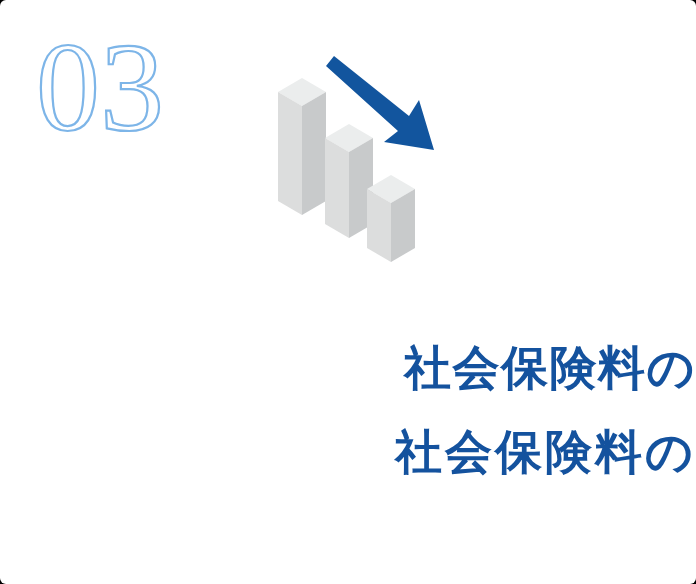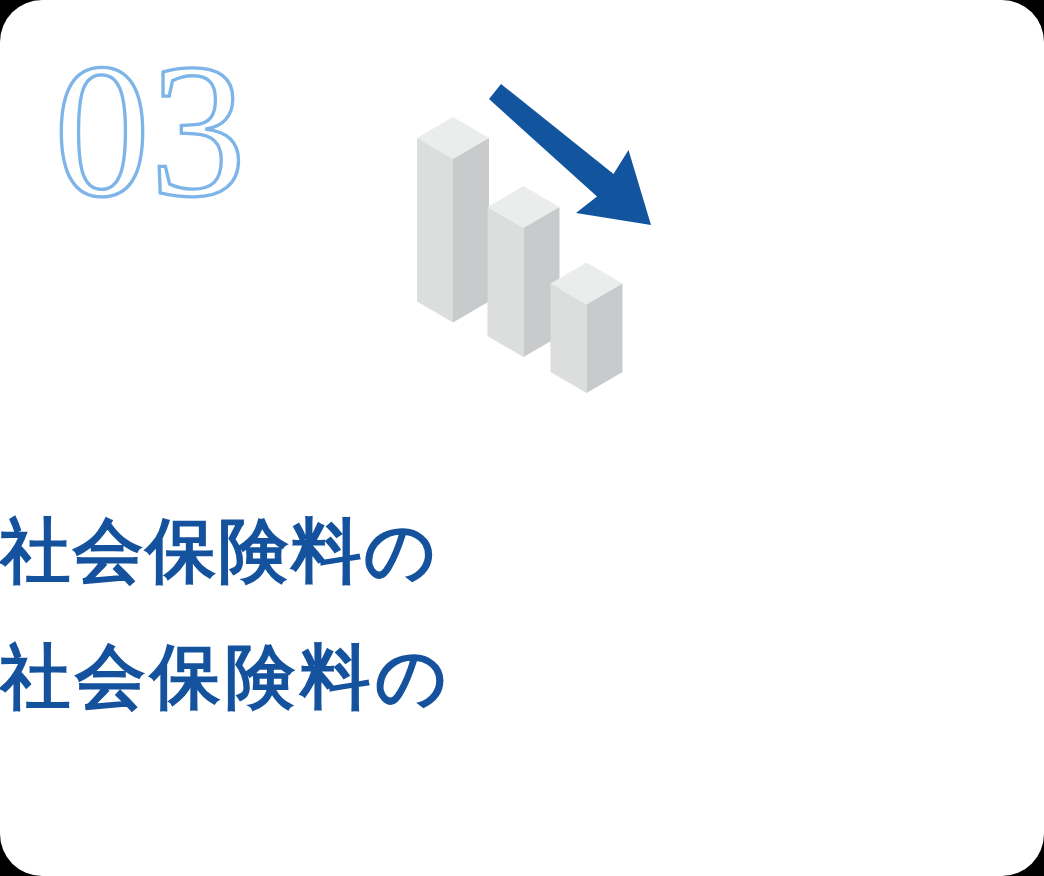--- a/index.html
+++ b/index.html
@@ -61,39 +61,39 @@
     height: 100%;
     overflow: visible;
   }
 
   
   .headline {
     position: absolute;
     left: 0;
     right: 0;
     top: 326px;
-    text-align: left;
+    text-align: right;
   }
   .headline-line {
     display: block;
     font-family: "Liberation Serif", "DejaVu Serif", serif;
     font-weight: 700;
     font-size: 47px;
     line-height: 84px;
     letter-spacing: 1.5px;
     white-space: nowrap;
   }
   .headline-line.line-2 {
     letter-spacing: 3px;
   }
 </style>
 </head>
 <body>
 
-<div class="card" style="background: rgb(255, 255, 255); border-radius: 28px;">
+<div class="card" style="background: rgb(255, 255, 255); border-radius: 6px;">
 
   <div class="step-number">
     <svg viewBox="0 0 170 140" xmlns="http://www.w3.org/2000/svg" aria-hidden="true">
       <text id="step-number-text" x="0" y="118" stroke="#7DB5E8">03</text>
     </svg>
   </div>
 
   <div class="icon-illustration">
     <svg viewBox="0 0 180 220" xmlns="http://www.w3.org/2000/svg" aria-hidden="true">
 

